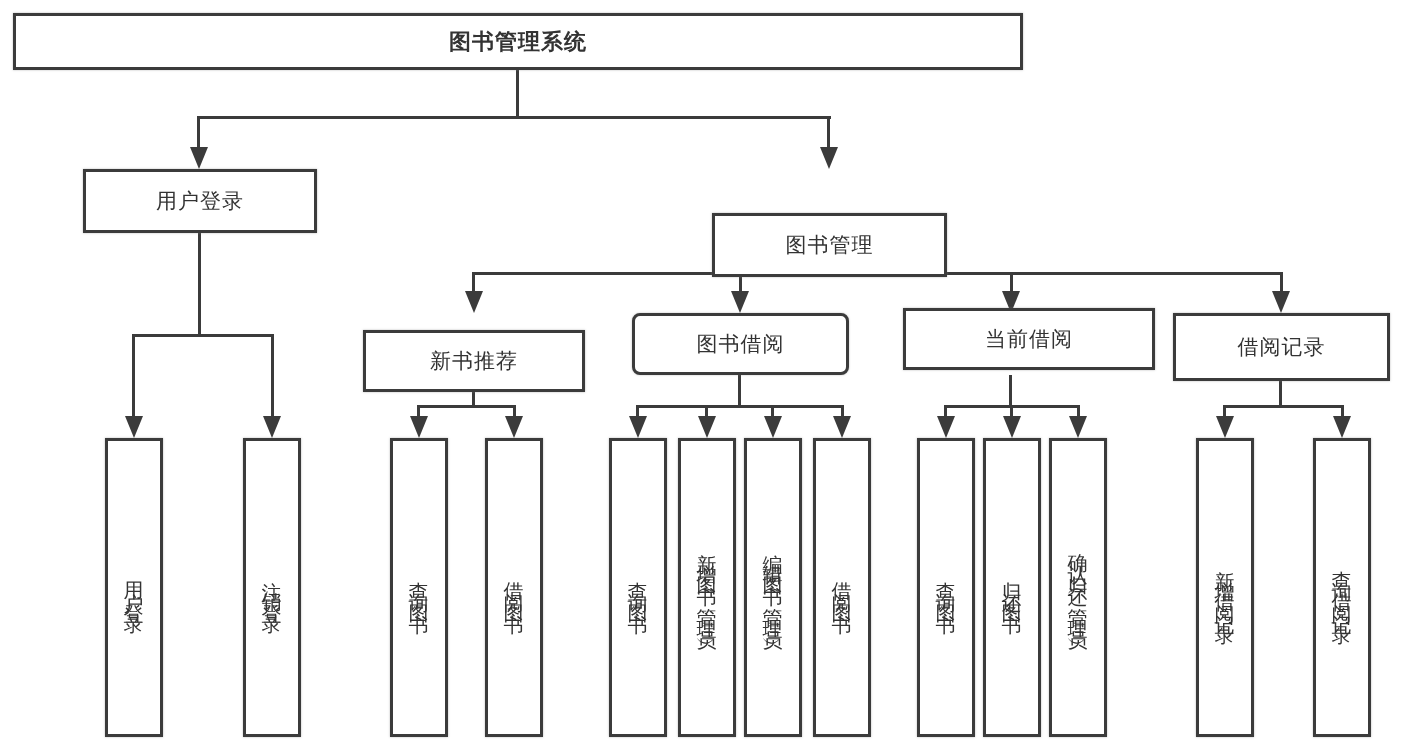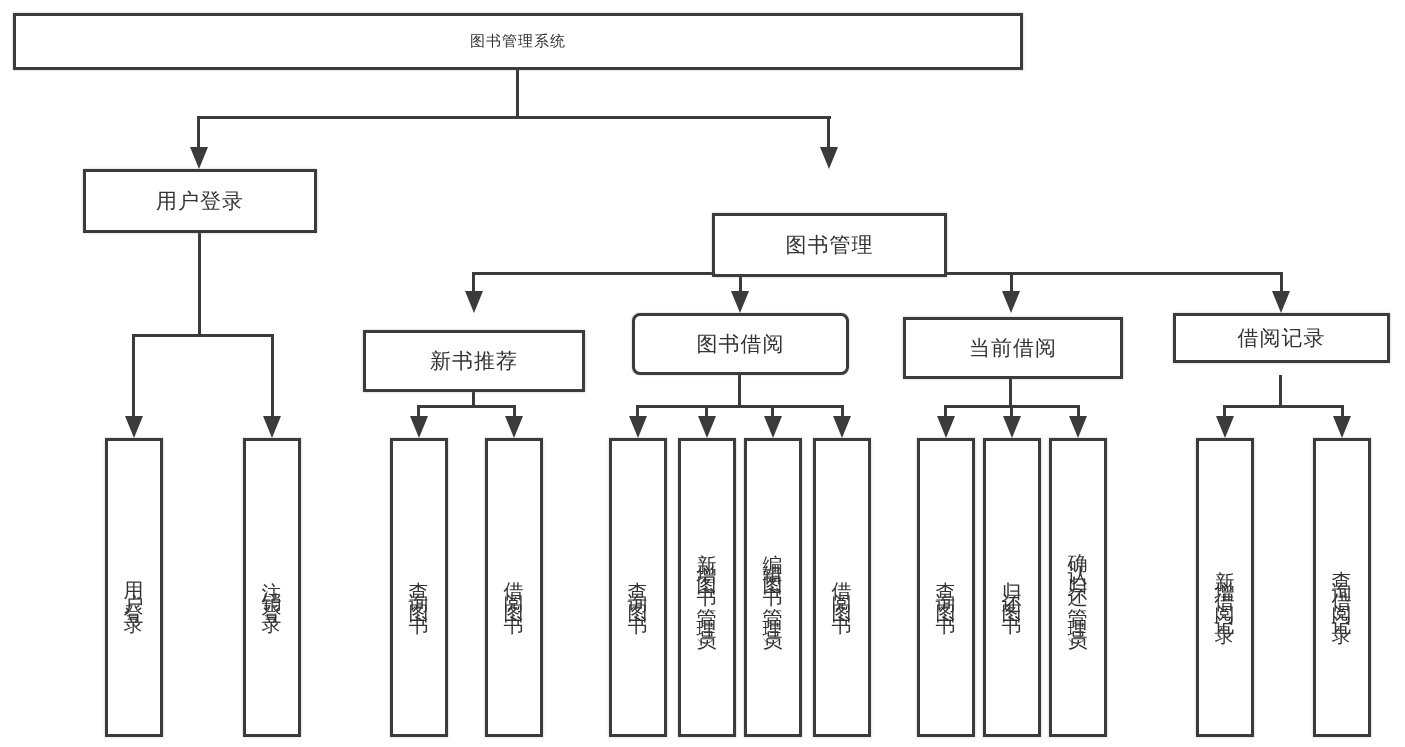--- a/index.html
+++ b/index.html
@@ -25,21 +25,21 @@
     align-items: center;
     justify-content: center;
     color: #333333;
     z-index: 2;
   }
   .hlabel {
     font-size: 21px;
     letter-spacing: 1px;
     white-space: nowrap;
   }
-  .root-box .hlabel { font-size: 15px; }
+  .root-box .hlabel { font-size: 22px; font-weight: bold; }
   .vbox {
     top: 438px;
     width: 58px;
     height: 299px;
   }
   .vtext {
     writing-mode: vertical-rl;
     text-orientation: mixed;
     font-size: 20px;
     letter-spacing: 11px;
@@ -111,24 +111,24 @@
   <div class="arrow" style="left:1002px; top:291px;"></div>
   <div class="line" style="left:1280px; top:272px; width:3px; height:21px;"></div>
   <div class="arrow" style="left:1272px; top:291px;"></div>
 
   <div class="box" style="left:363px; top:330px; width:222px; height:62px;">
     <span class="hlabel">新书推荐</span>
   </div>
   <div class="box" style="left:632px; top:313px; width:217px; height:62px;border-radius:8px;">
     <span class="hlabel">图书借阅</span>
   </div>
-  <div class="box" style="left:903px; top:317px; width:220px; height:62px;">
+  <div class="box" style="left:903px; top:308px; width:252px; height:62px;">
     <span class="hlabel">当前借阅</span>
   </div>
-  <div class="box" style="left:1173px; top:313px; width:217px; height:50px;">
+  <div class="box" style="left:1173px; top:313px; width:217px; height:68px;">
     <span class="hlabel">借阅记录</span>
   </div>
 
   <div class="line" style="left:472px; top:375px; width:3px; height:33px;"></div>
   <div class="line" style="left:417px; top:405px; width:99px; height:3px;"></div>
   <div class="line" style="left:417px; top:405px; width:3px; height:13px;"></div>
   <div class="arrow" style="left:410px; top:416px;"></div>
   <div class="line" style="left:513px; top:405px; width:3px; height:13px;"></div>
   <div class="arrow" style="left:505px; top:416px;"></div>
 

